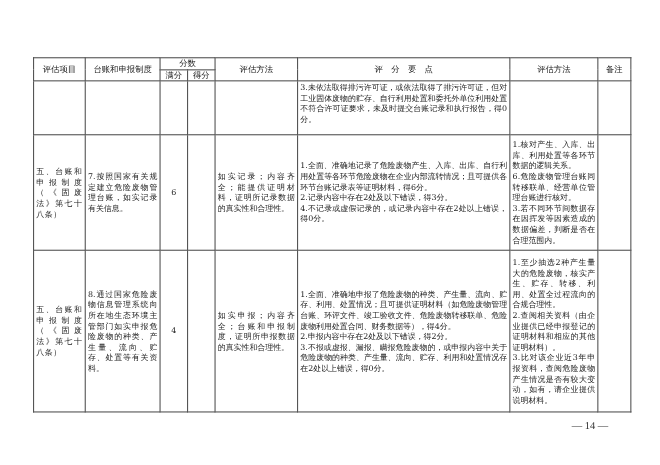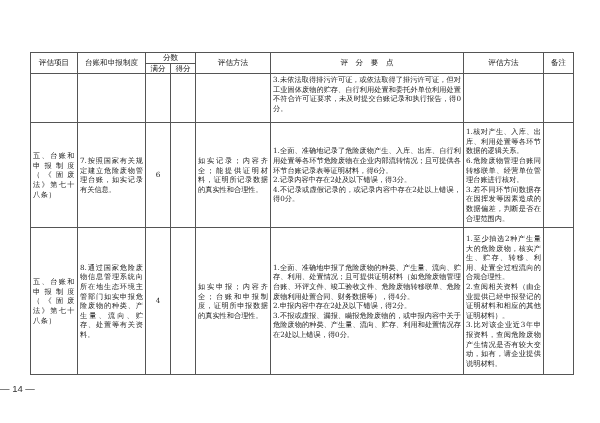--- a/index.html
+++ b/index.html
@@ -6,22 +6,22 @@
   body { width:600px; height:423px; position:relative; overflow:hidden;
          font-family:"DejaVu Serif", "Liberation Serif", serif; color:#222; }
   table.doc { position:absolute; left:30px; top:52px; border-collapse:collapse;
               table-layout:fixed; width:543px; }
   table.doc td, table.doc th { border:1px solid #555; padding:1px 2px; vertical-align:middle;
               font-size:7.2px; line-height:9.6px; font-weight:normal; word-break:break-all; }
   table.doc th { text-align:center; font-size:7.6px; height:9px; padding:0 2px; }
   .justify { text-align:justify;margin-top:14px; }
   .item { letter-spacing:0.5px; text-align:justify; }
   .score { text-align:center; font-size:8px; }
-  .page-num { position:absolute; left:0; width:553px; top:383px; text-align:left;
-              font-size:9.5px; font-family:Liberation Sans, sans-serif; color:#333; }
+  .page-num { position:absolute; left:0; width:553px; top:383px; text-align:right;
+              font-size:9.5px; font-family:Liberation Serif, serif; color:#333; }
   .para { display:block; }
 </style>
 </head>
 <body>
 
 <table class="doc">
   <colgroup>
     <col style="width:47px">
     <col style="width:68px">
     <col style="width:25px">

